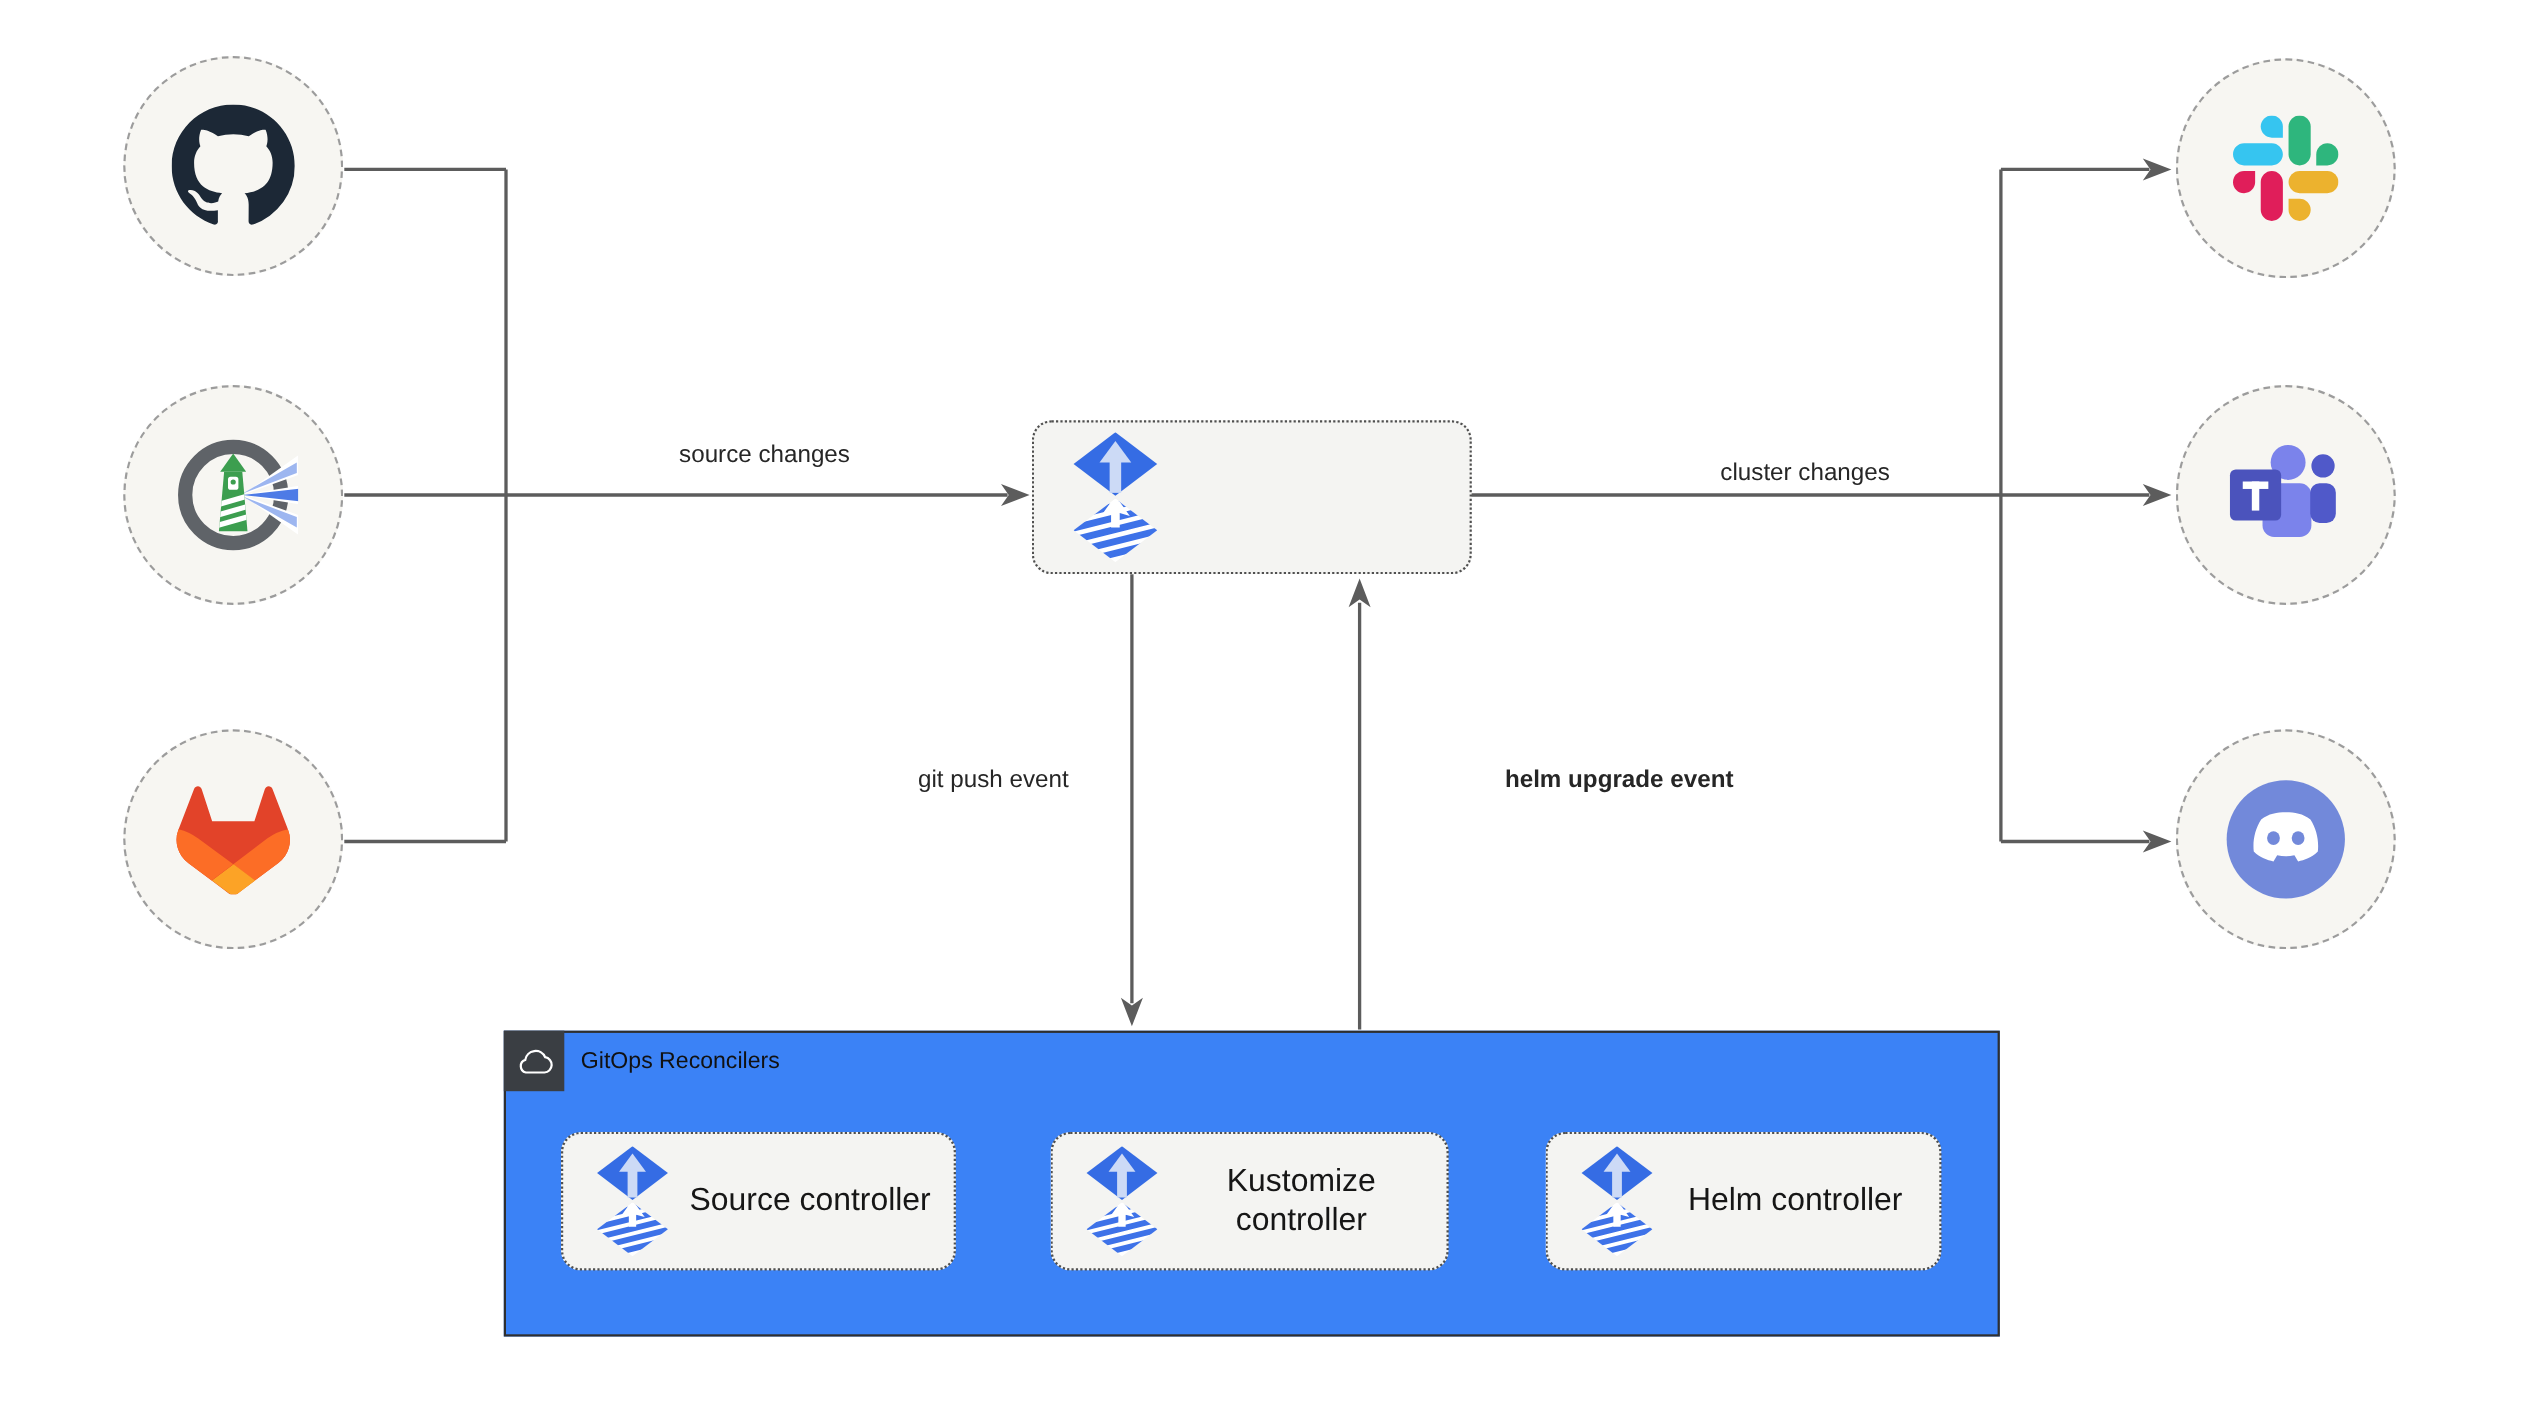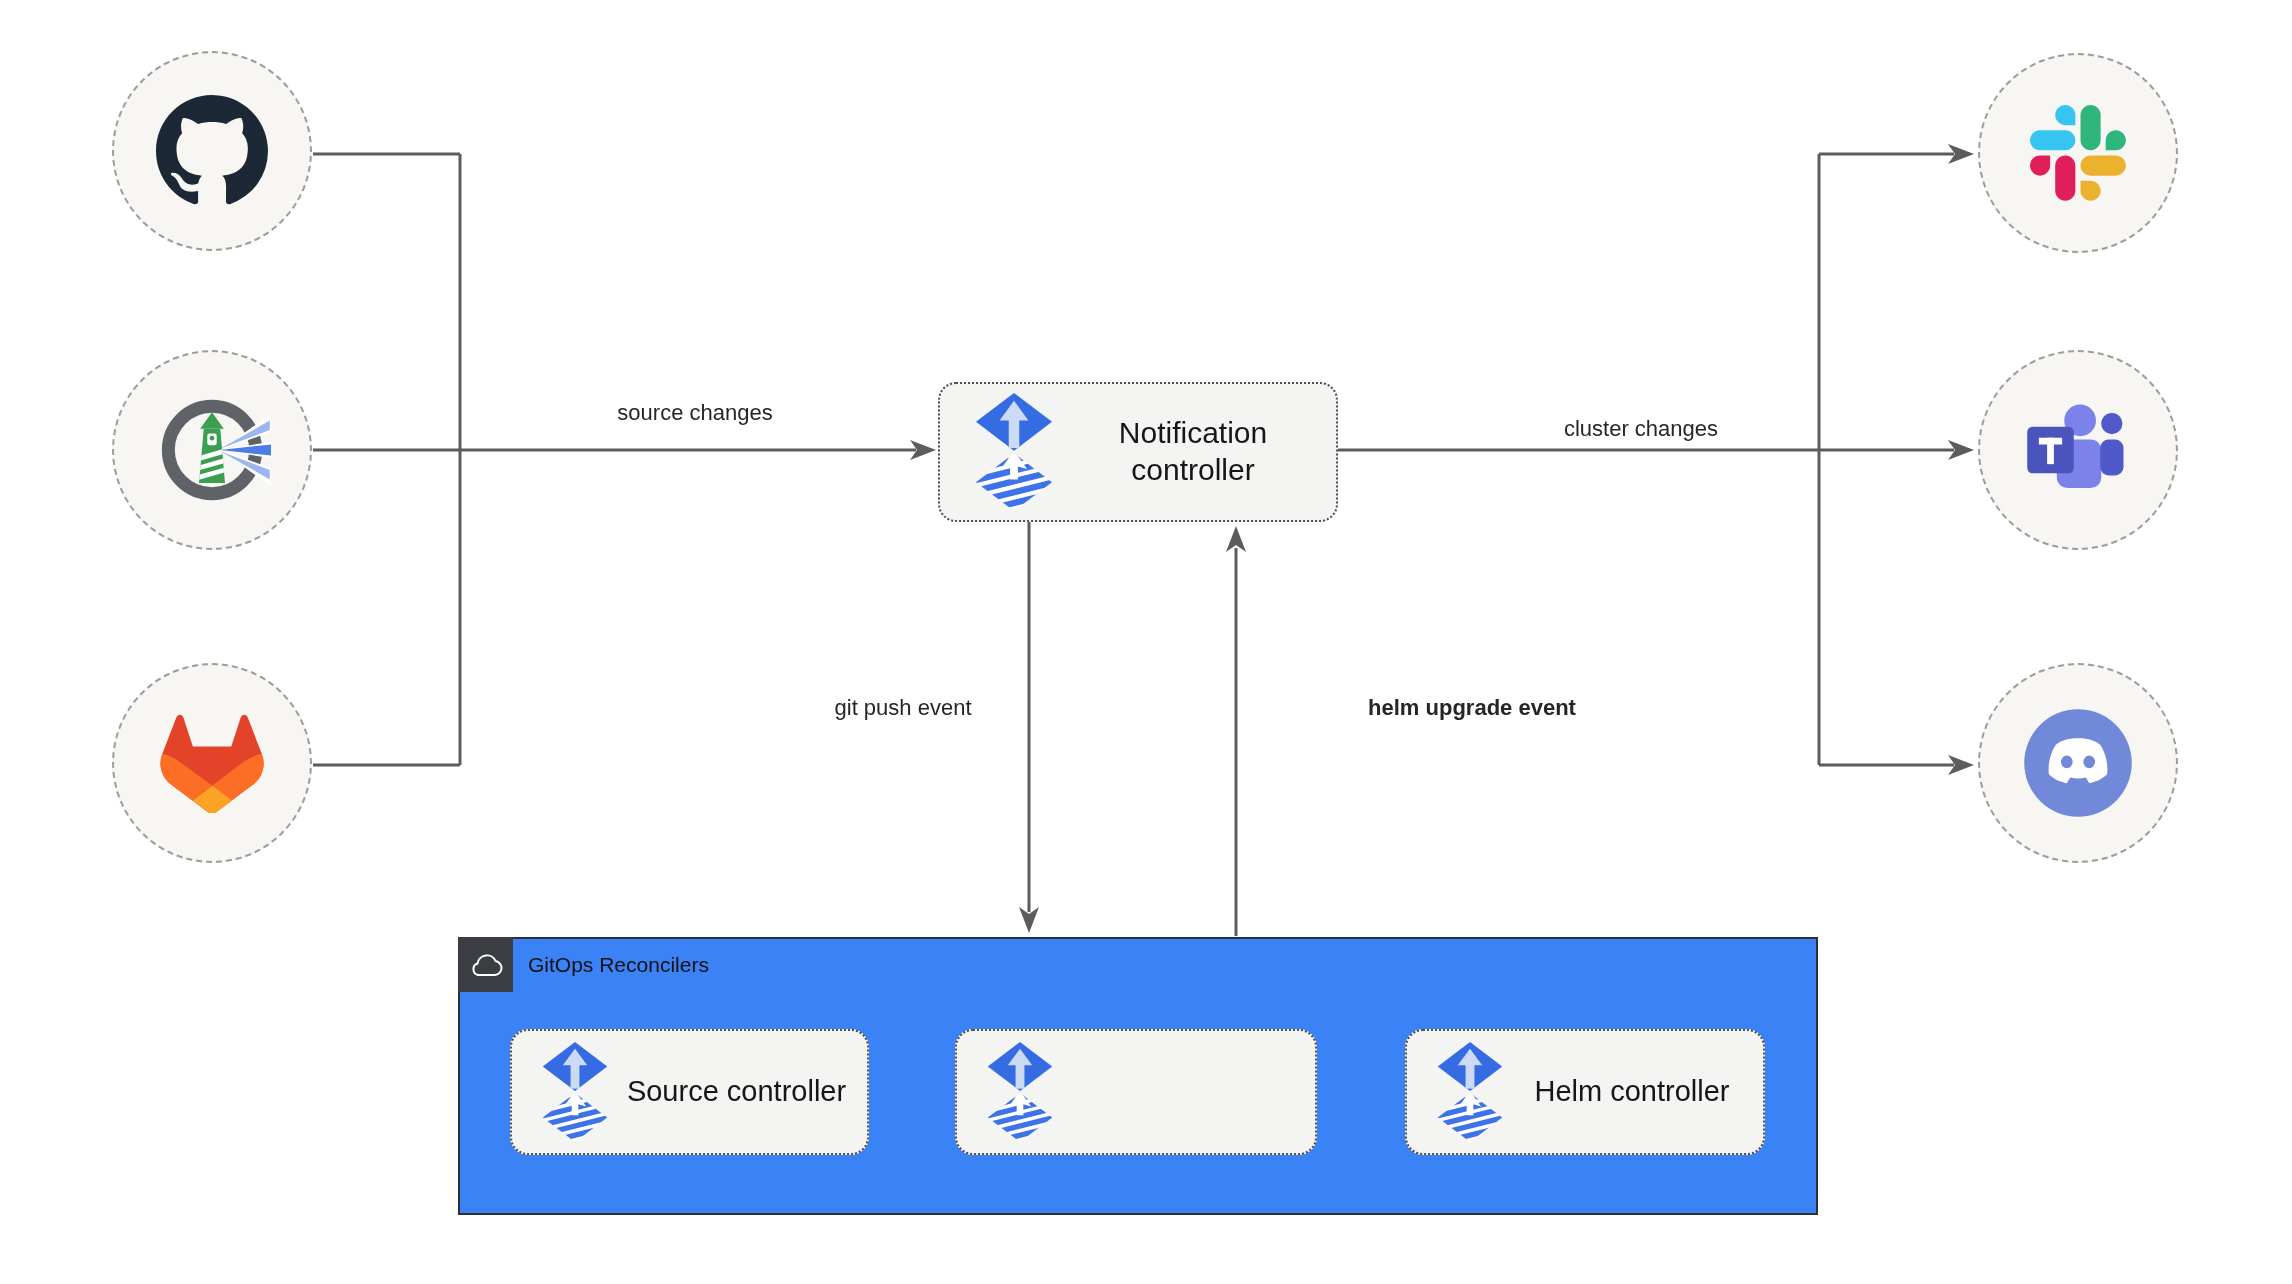--- a/index.html
+++ b/index.html
@@ -155,21 +155,20 @@
         <rect x="0" y="49" width="64" height="4.8" rx="2.4"></rect>
         <rect x="0" y="57" width="64" height="4.8" rx="2.4"></rect>
         <rect x="0" y="65" width="64" height="4.8" rx="2.4"></rect>
         <rect x="0" y="73" width="64" height="4.8" rx="2.4"></rect>
         <rect x="0" y="81" width="64" height="4.8" rx="2.4"></rect>
       </g>
       <polygon points="32,44 42,58 35,56 35,66 29,66 29,56 22,58" fill="#ffffff"></polygon>
     </g>
   </svg>
 </span>
-    <div class="lbl">Notification controller</div>
   </div>
 
   <div class="edge-label" style="left:695px;top:400px;">source changes</div>
   <div class="edge-label" style="left:1641px;top:400px;margin-top:16px;">cluster changes</div>
   <div class="edge-label" style="left:903px;top:695px;">git push event</div>
   <div class="edge-label" style="left:1472px;top:695px;font-weight:bold;">helm upgrade event</div>
 
   <div class="container">
     <div class="tab">
       <svg width="34" height="26" viewBox="0 0 34 26">
@@ -226,20 +225,21 @@
         <rect x="0" y="49" width="64" height="4.8" rx="2.4"></rect>
         <rect x="0" y="57" width="64" height="4.8" rx="2.4"></rect>
         <rect x="0" y="65" width="64" height="4.8" rx="2.4"></rect>
         <rect x="0" y="73" width="64" height="4.8" rx="2.4"></rect>
         <rect x="0" y="81" width="64" height="4.8" rx="2.4"></rect>
       </g>
       <polygon points="32,44 42,58 35,56 35,66 29,66 29,56 22,58" fill="#ffffff"></polygon>
     </g>
   </svg>
 </span>
+      <div class="lbl">Kustomize controller</div>
     </div>
 
     <div class="ctrl-box rec-box" style="left:945px;top:90px;width:360px;">
       <span class="flux-slot">
   <svg viewBox="0 0 64 90">
     <defs>
       <clipPath id="fxlow">
                 <polygon points="32,46 61,68 32,90 3,68"></polygon>
               </clipPath>
     </defs>

